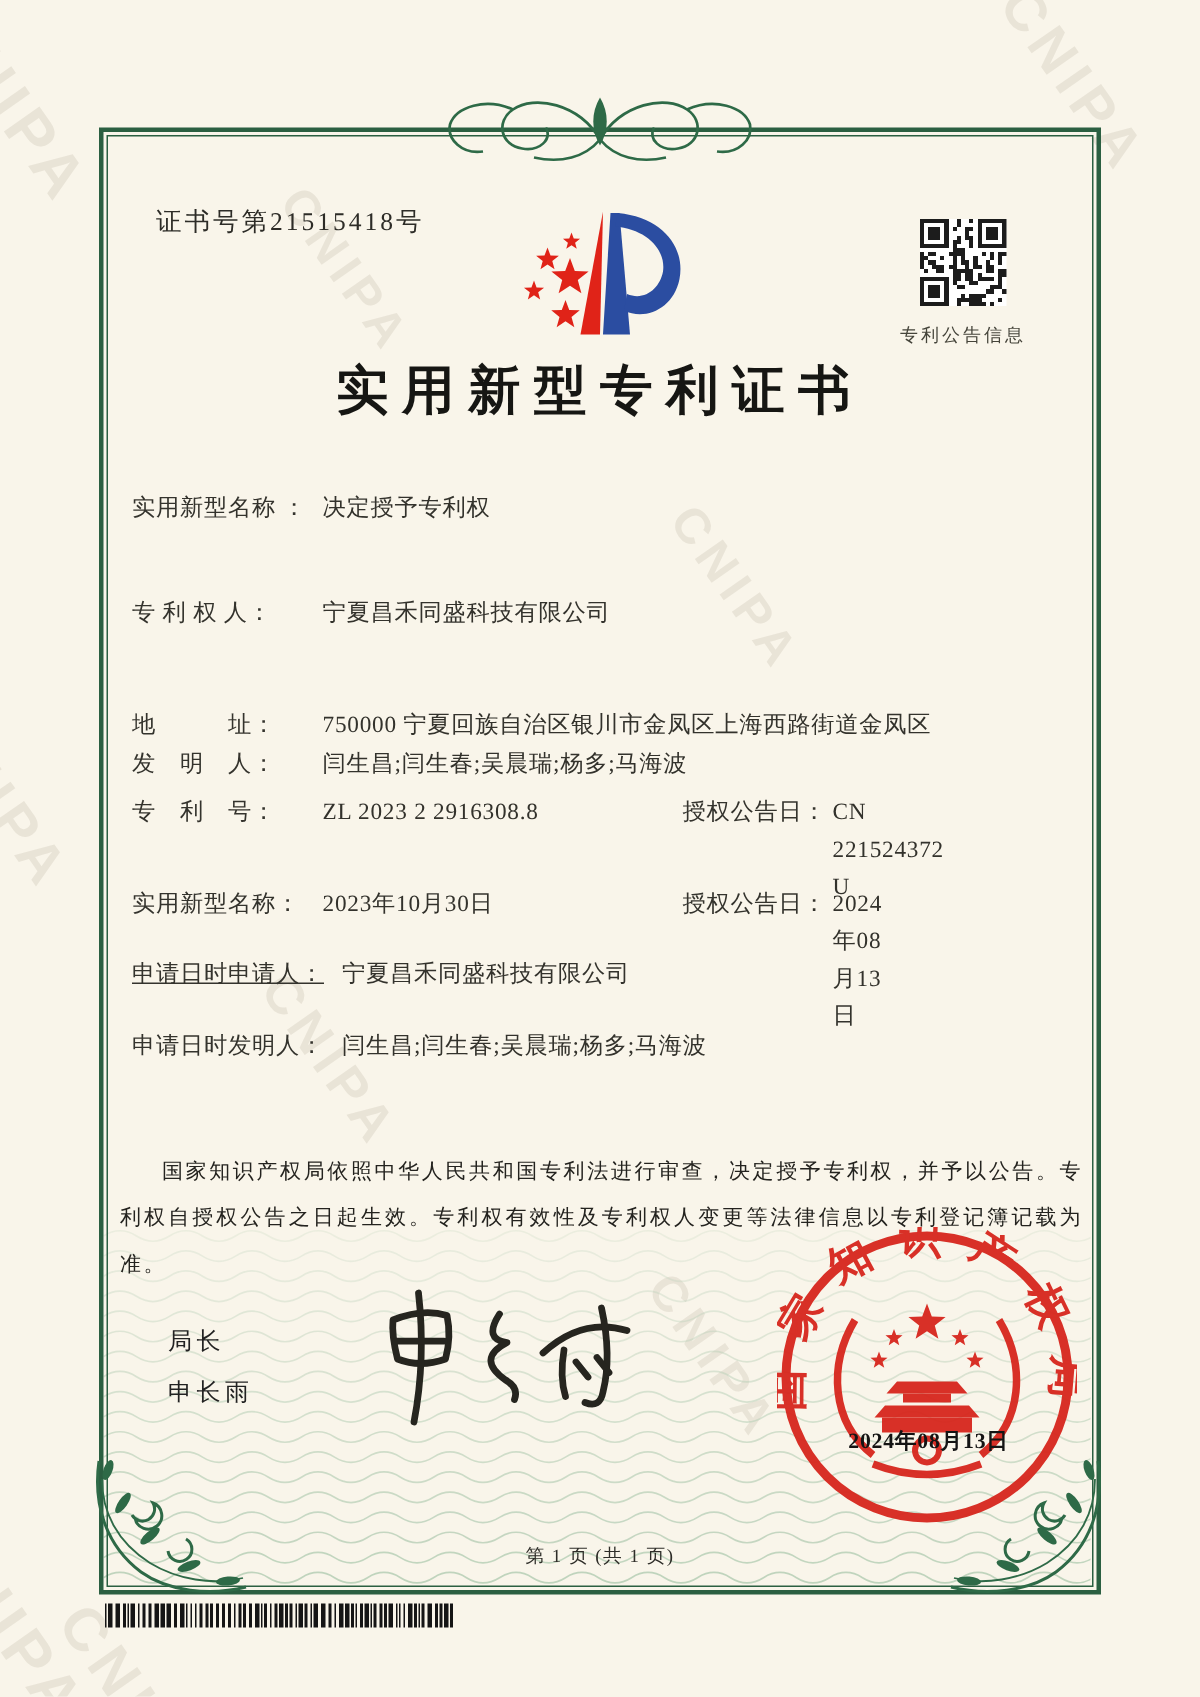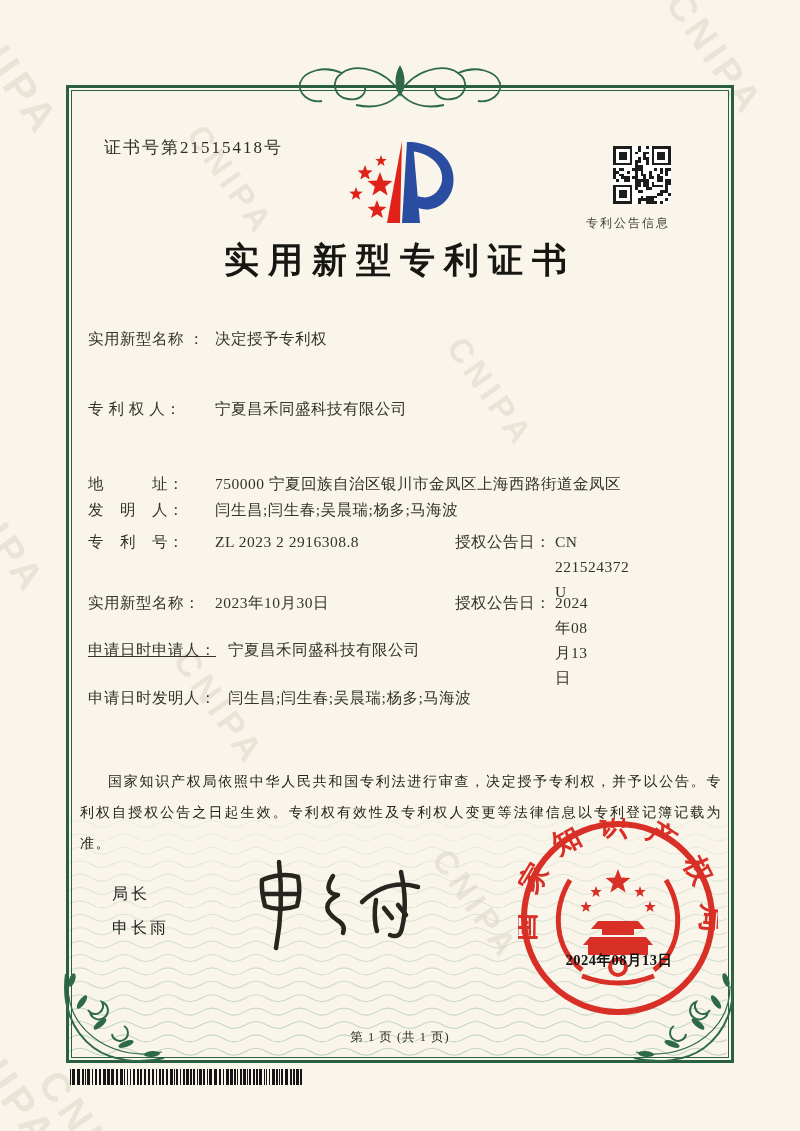--- a/index.html
+++ b/index.html
@@ -23,21 +23,21 @@
     position:absolute;left:66px;top:85px;width:662px;height:972px;
     border:3px solid #2b5f41;z-index:1;
   }
   .frame-inner{position:absolute;inset:2px;border:1px solid #2b5f41;}
   .ornament{position:absolute;z-index:2;}
   
   .content{position:absolute;inset:0;z-index:3;}
   .cert-no{position:absolute;left:104px;top:136px;font-size:17px;letter-spacing:2px;color:#2d2c27;}
   .logo{position:absolute;left:338px;top:133px;}
   .qr-wrap{position:absolute;left:613px;top:146px;width:58px;text-align:center;}
-  .qr-caption{position:absolute;left:586px;top:215px;width:112px;text-align:left;
+  .qr-caption{position:absolute;left:586px;top:215px;width:112px;text-align:center;
     font-size:12px;letter-spacing:2px;color:#45443a;}
   .title{position:absolute;left:0;top:237px;width:100%;text-align:center;
     font-size:35px;font-weight:bold;letter-spacing:9px;color:#161613;}
   .row{position:absolute;left:88px;font-size:15.5px;letter-spacing:0.5px;display:flex;line-height:25px;}
   .row .lbl{width:127px;flex:none;}
   .row .val{color:#33322c;}
   .col2{position:absolute;left:367px;display:flex;}
   .col2 .lbl{width:100px;flex:none;}
   .statement{position:absolute;left:80px;top:752px;width:642px;
     font-size:14px;line-height:31px;letter-spacing:1.6px;

